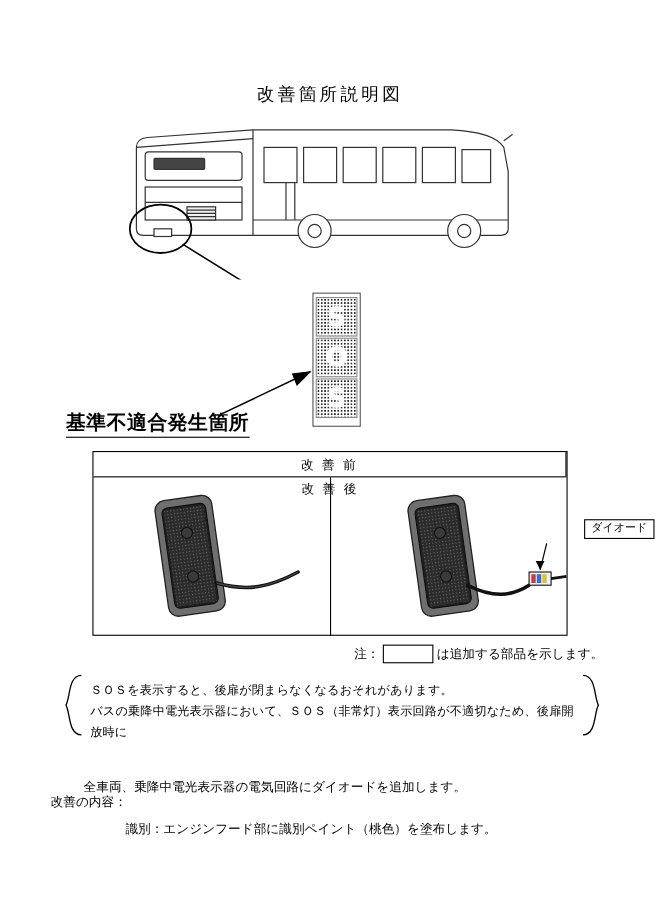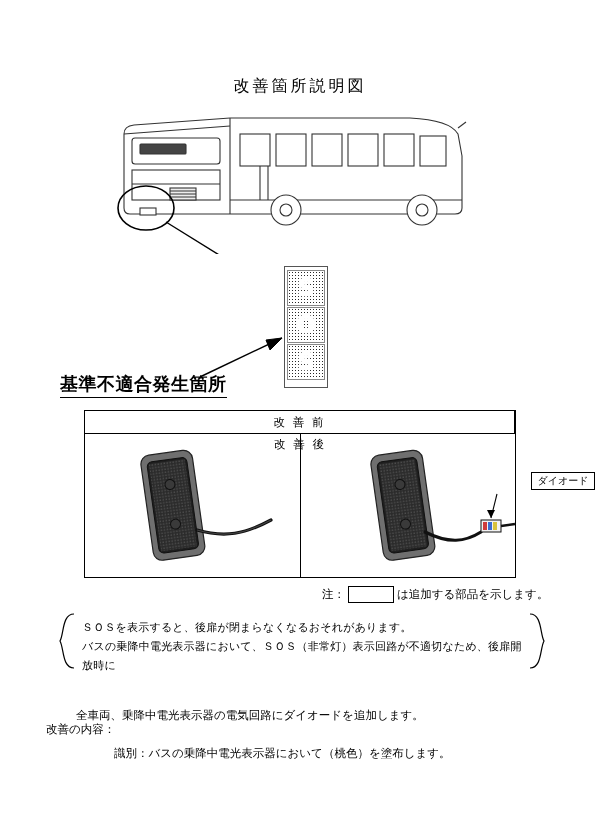--- a/index.html
+++ b/index.html
@@ -336,16 +336,16 @@
     </svg>
     <div class="brace-text">
       <div>ＳＯＳを表示すると、後扉が閉まらなくなるおそれがあります。</div>
       <div>バスの乗降中電光表示器において、ＳＯＳ（非常灯）表示回路が不適切なため、後扉開放時に</div>
     </div>
   </div>
 
   <div class="bottom">
     <div class="bt-1">改善の内容：</div>
     <div class="bt-2">全車両、乗降中電光表示器の電気回路にダイオードを追加します。</div>
-    <div class="bt-3">識別：バスの乗降中電光表示器において（桃色）を塗布します。</div>
+    <div class="bt-3">識別：エンジンフード部に識別ペイント（桃色）を塗布します。</div>
   </div>
 
 </div>
 
 </body></html>

